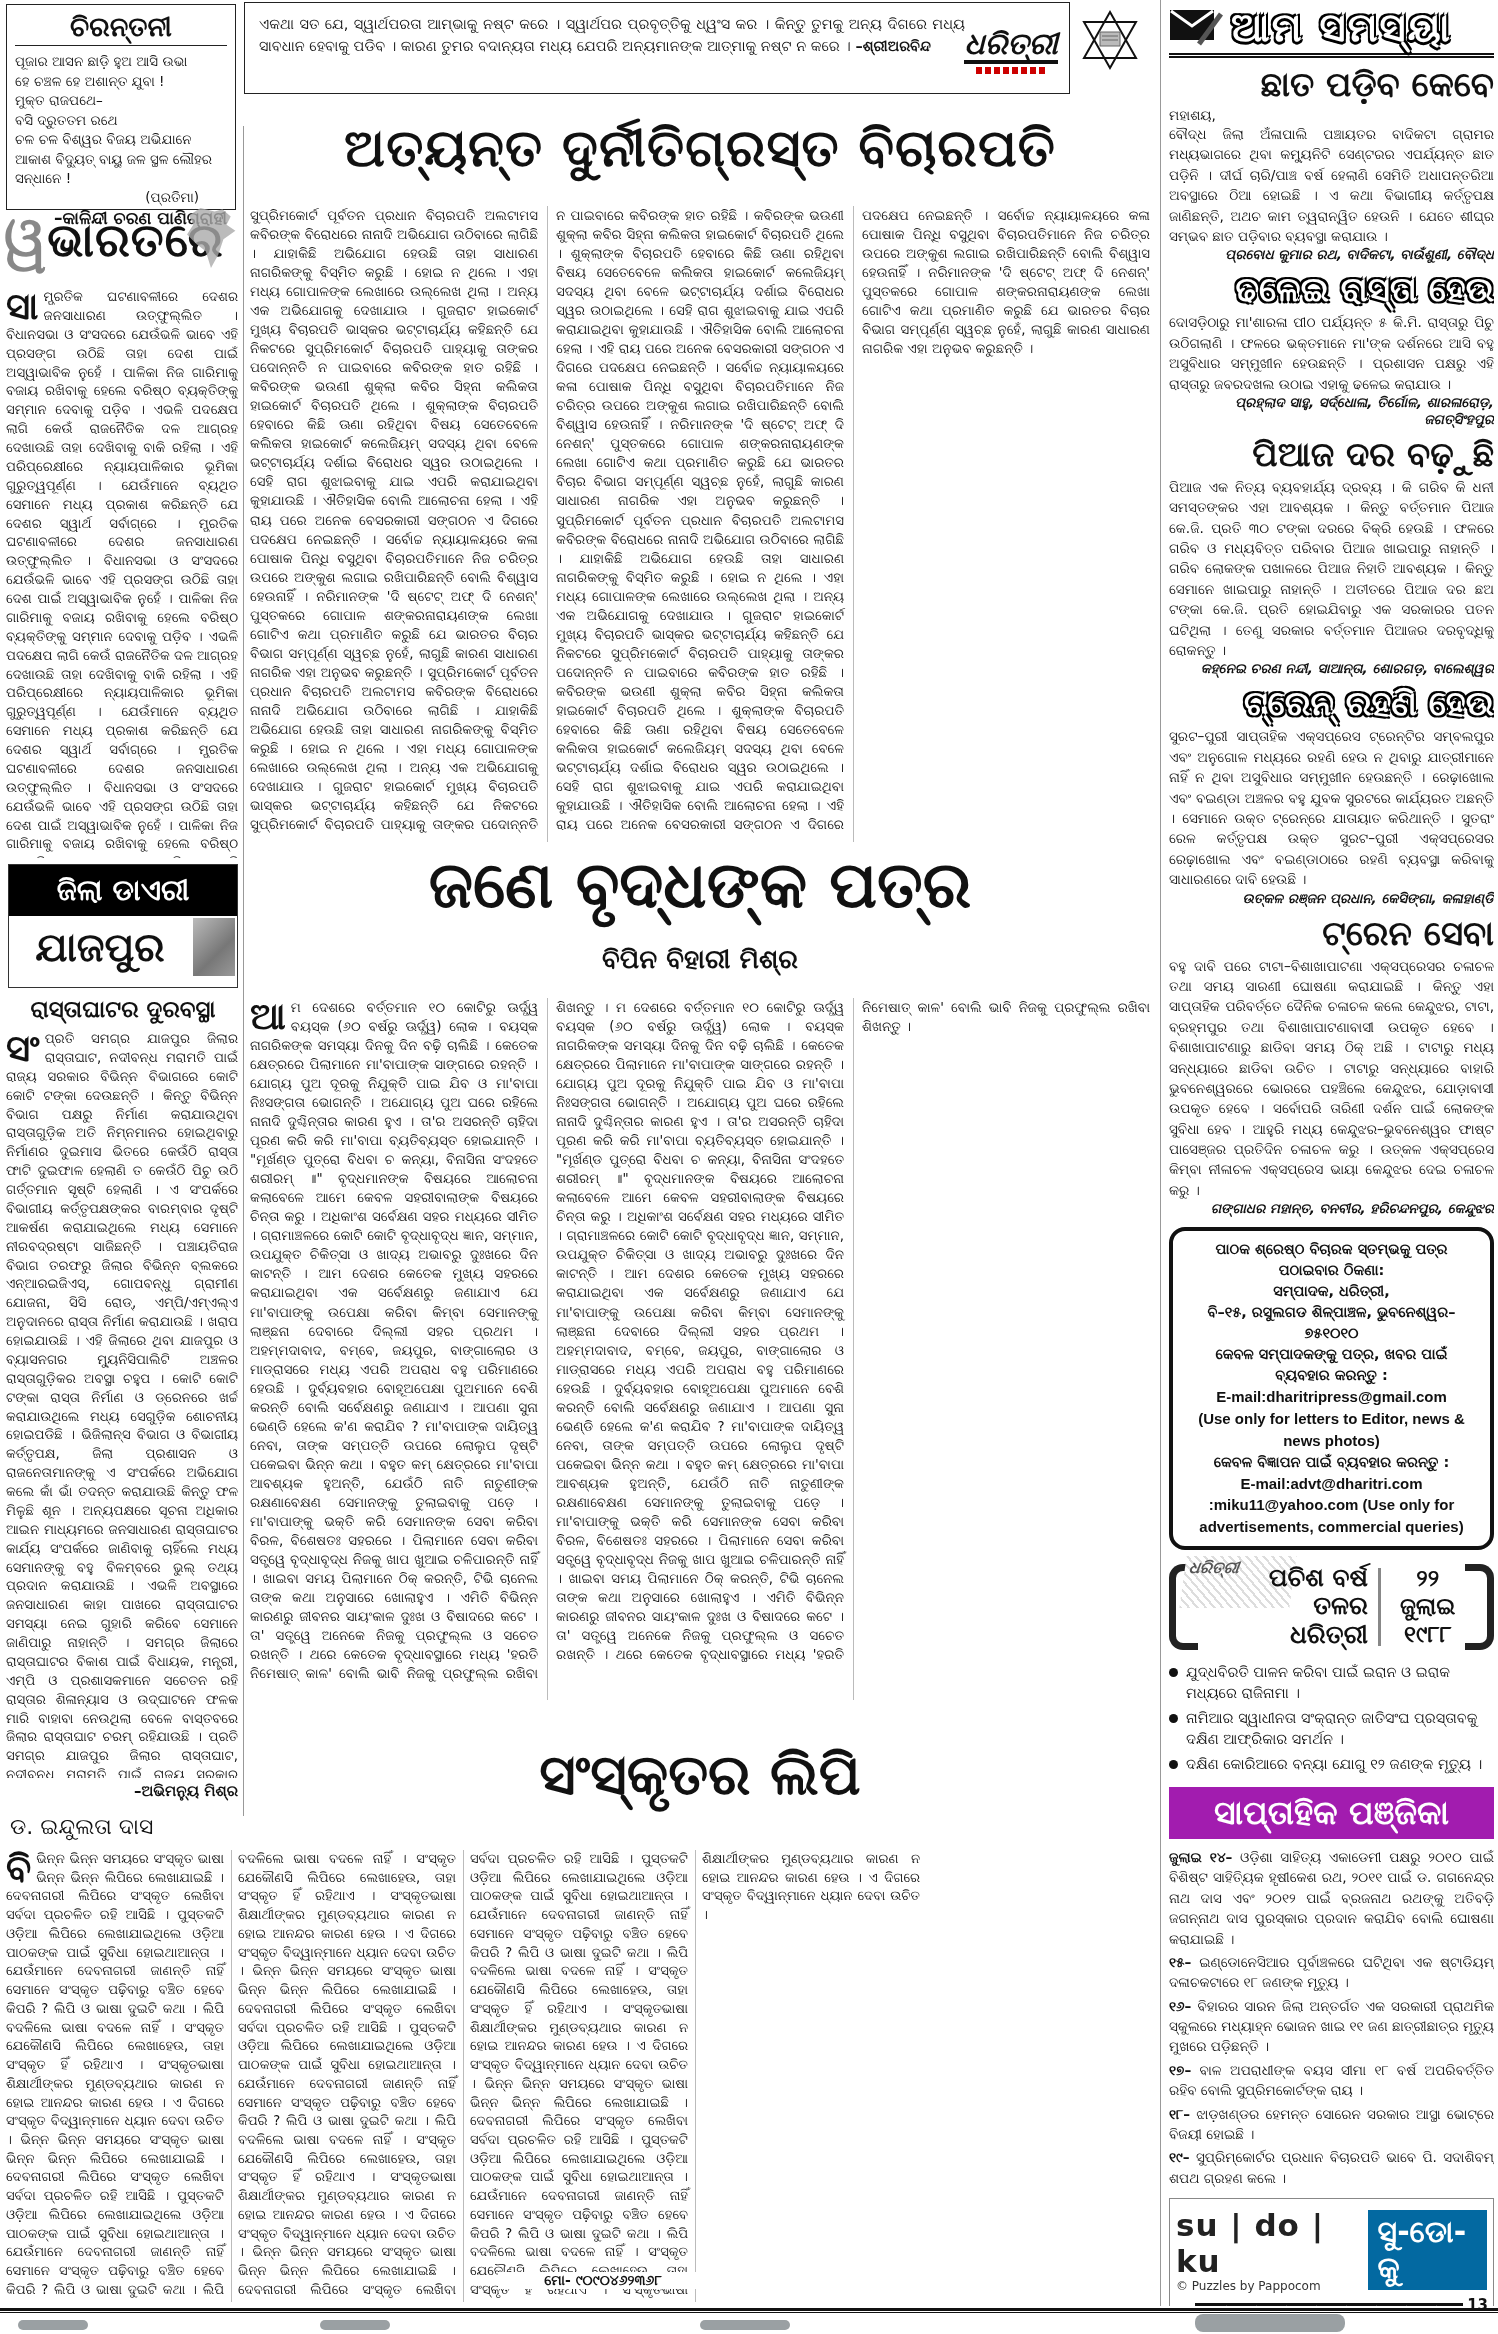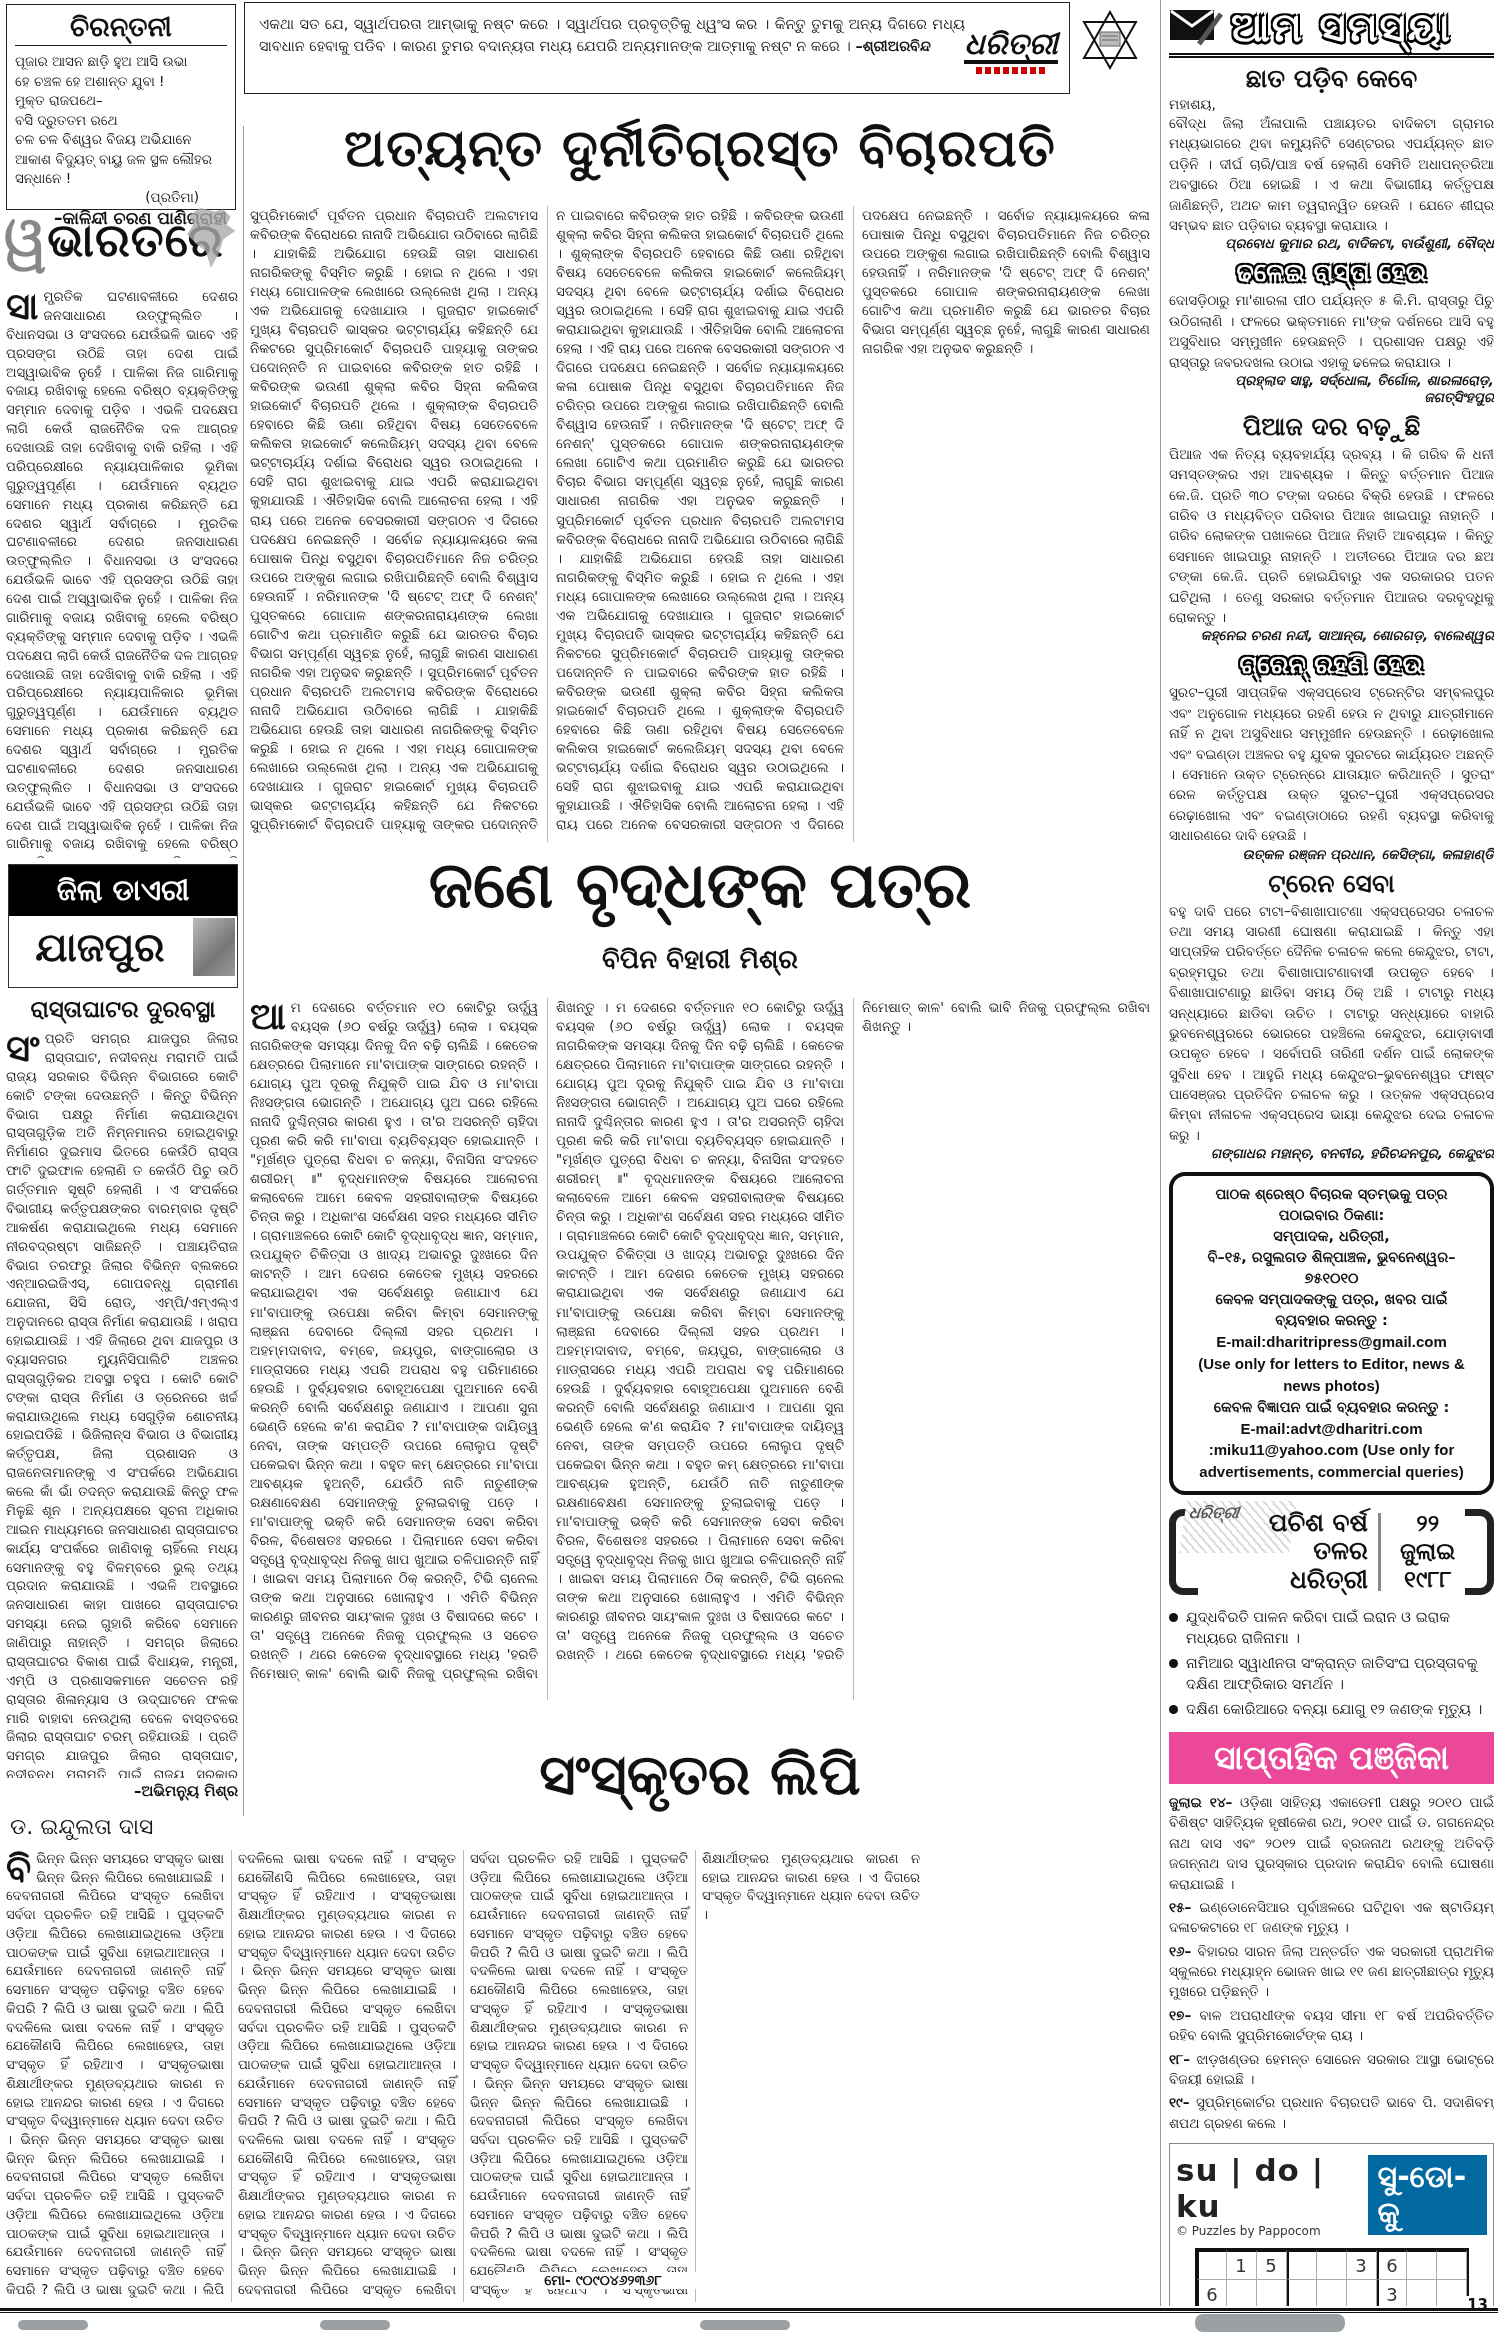--- a/index.html
+++ b/index.html
@@ -20,21 +20,21 @@
   .logo-wrap{width:92px;display:flex;flex-direction:column;align-items:center;justify-content:center;}
   .logo-text{font-size:30px;font-weight:bold;font-style:italic;border-bottom:4px solid #111;line-height:1.1;}
   .logo-ticks{width:70px;height:7px;margin-top:3px;background:repeating-linear-gradient(90deg,#c00 0 6px,#fff 6px 9px);}
   .star-emblem{position:absolute;left:1078px;top:6px;width:64px;height:92px;}
   
   .right-col{position:absolute;left:1160px;top:0;width:334px;height:2306px;border-left:1px solid #999;padding-left:8px;box-sizing:border-box;overflow:hidden;}
   .ls-header{display:flex;align-items:center;gap:8px;padding:4px 0 2px 0;border-bottom:5px double #111;}
   .ls-title{font-size:40px;font-weight:bold;letter-spacing:2px;color:#fff;
             text-shadow:-2px -2px 0 #000,2px -2px 0 #000,-2px 2px 0 #000,2px 2px 0 #000,0 3px 0 #000;}
   .letter{margin-top:6px;}
-  .letter-title{font-size:25px;font-weight:bold;text-align:center;margin:4px 0 2px 0;}
+  .letter-title{font-size:34px;font-weight:bold;text-align:right;margin:4px 0 2px 0;}
   .hollow{color:#fff;text-shadow:-2px -2px 0 #000,2px -2px 0 #000,-2px 2px 0 #000,2px 2px 0 #000;}
   .letter-body{font-size:13.6px;line-height:1.5;}
   .letter-sig{font-size:13.5px;font-weight:bold;font-style:italic;text-align:right;}
   .salutation{font-size:13.6px;}
   
   .contact-box{border:4px solid #111;border-radius:16px;margin-top:10px;padding:8px 22px;text-align:center;}
   .contact-box div{line-height:1.45;}
   .c-od{font-size:14.5px;font-weight:bold;}
   .c-en{font-size:15px;font-weight:bold;font-family:"Liberation Sans",sans-serif;}
   
@@ -46,21 +46,21 @@
       background:repeating-linear-gradient(45deg,#ddd 0 2px,#fff 2px 6px);transform:skewX(-8deg);
       font-weight:bold;font-style:italic;font-size:16px;color:#555;padding:2px 4px;box-sizing:border-box;}
   .years-inner{position:absolute;left:80px;right:30px;top:4px;bottom:4px;display:flex;align-items:center;justify-content:flex-end;gap:10px;}
   .years-title{font-size:25px;font-weight:bold;text-align:right;line-height:1.15;}
   .years-div{width:4px;background:#888;align-self:stretch;}
   .years-date{font-size:23px;font-weight:bold;text-align:center;line-height:1.2;}
   .bullets{margin-top:12px;}
   .bullet-row{display:flex;gap:8px;font-size:14.5px;line-height:1.45;margin-bottom:4px;}
   .dot{width:9px;height:9px;border-radius:50%;background:#111;margin-top:6px;flex:none;}
   
-  .almanac-banner{margin-top:12px;background:#ec4899;color:#fff;font-size:33px;font-weight:bold;text-align:center;padding:6px 16px;}
+  .almanac-banner{margin-top:12px;background:#a21caf;color:#fff;font-size:33px;font-weight:bold;text-align:center;padding:6px 16px;}
   .almanac{margin-top:8px;font-size:13.6px;line-height:1.5;}
   .almanac .it{margin-bottom:3px;}
   
   .sudoku-box{border:1px solid #888;margin-top:10px;padding:8px 6px;}
   .sd-head{display:flex;align-items:center;gap:8px;}
   .sd-brand{font-size:31px;font-weight:bold;color:#222;letter-spacing:1px;}
   .sd-copy{font-size:12px;color:#333;}
   .sd-title{background:#0369a1;color:#fff;font-size:30px;font-weight:bold;padding:4px 10px;margin-left:auto;}
   .sd-grid{display:grid;grid-template-columns:repeat(9,30px);grid-auto-rows:30px;margin:10px auto 6px auto;width:270px;border:2px solid #111;}
   .sd-cell{border-right:1px solid #aaa;border-bottom:1px solid #aaa;display:flex;align-items:center;justify-content:center;

